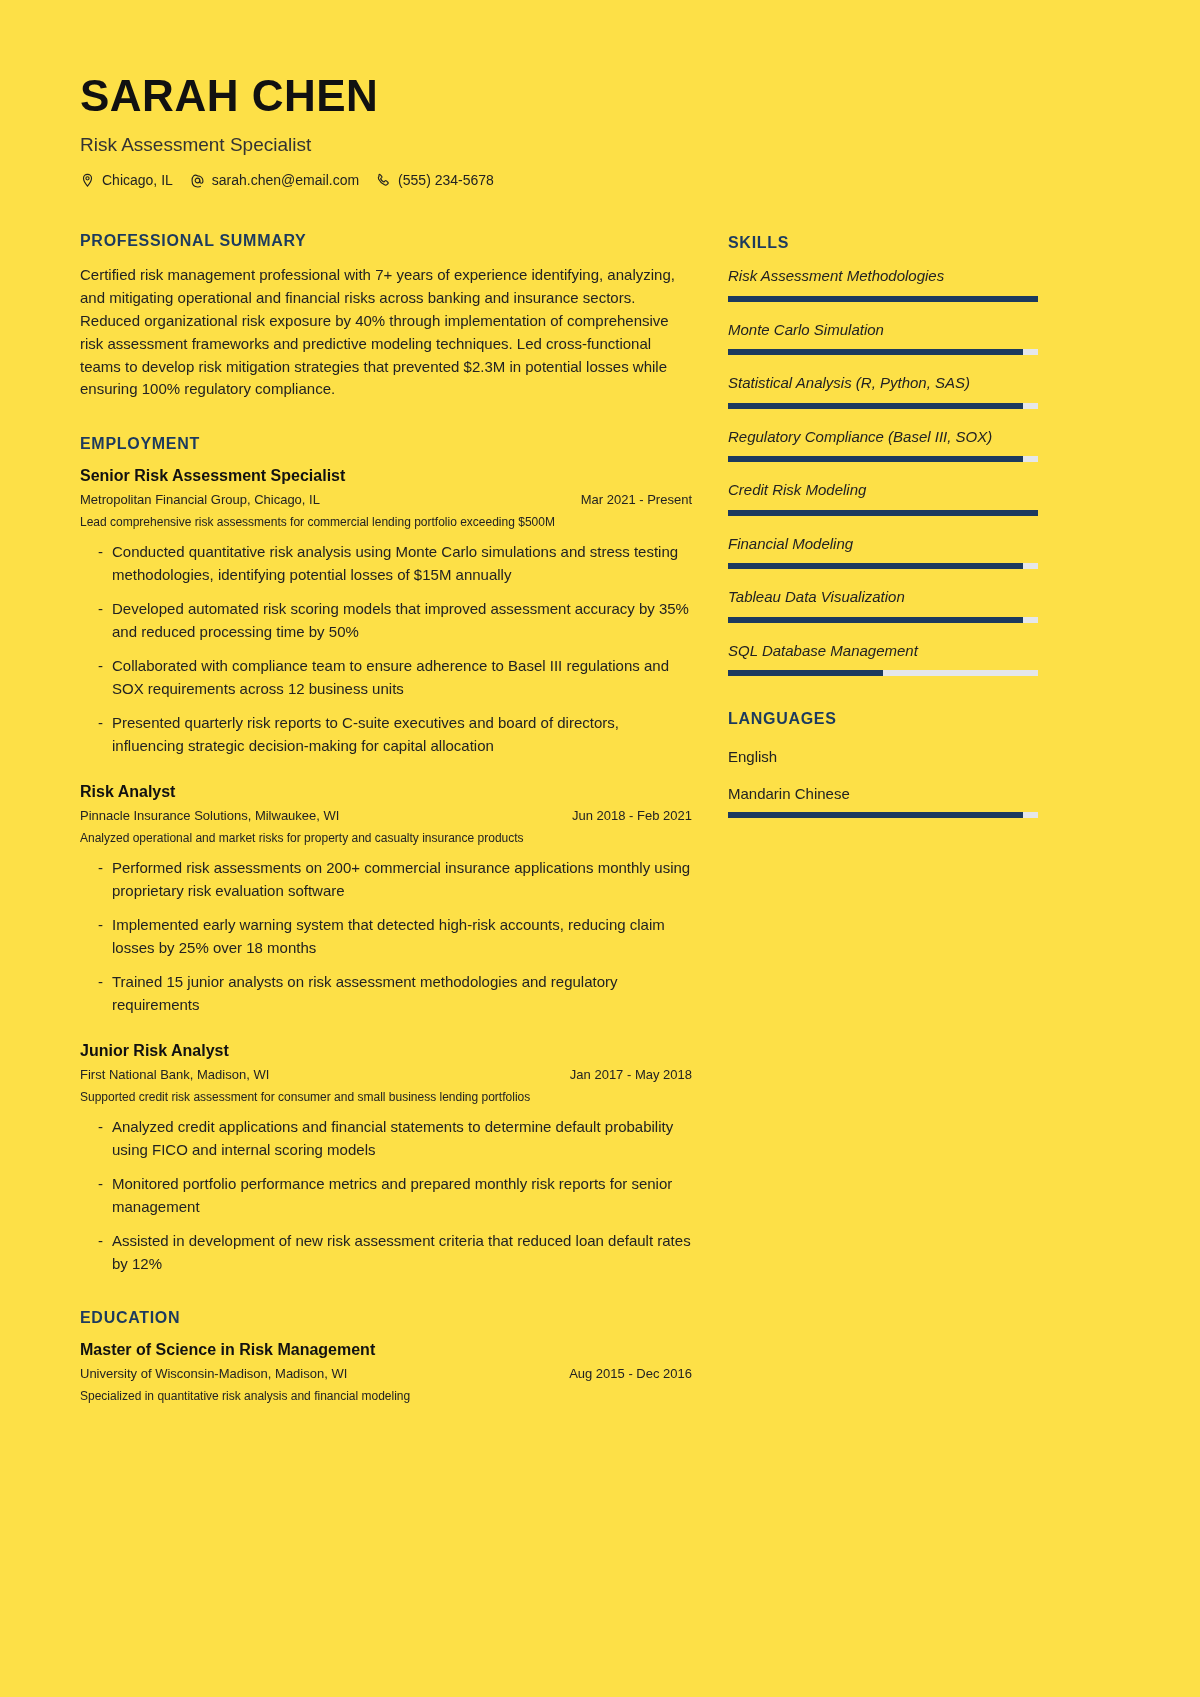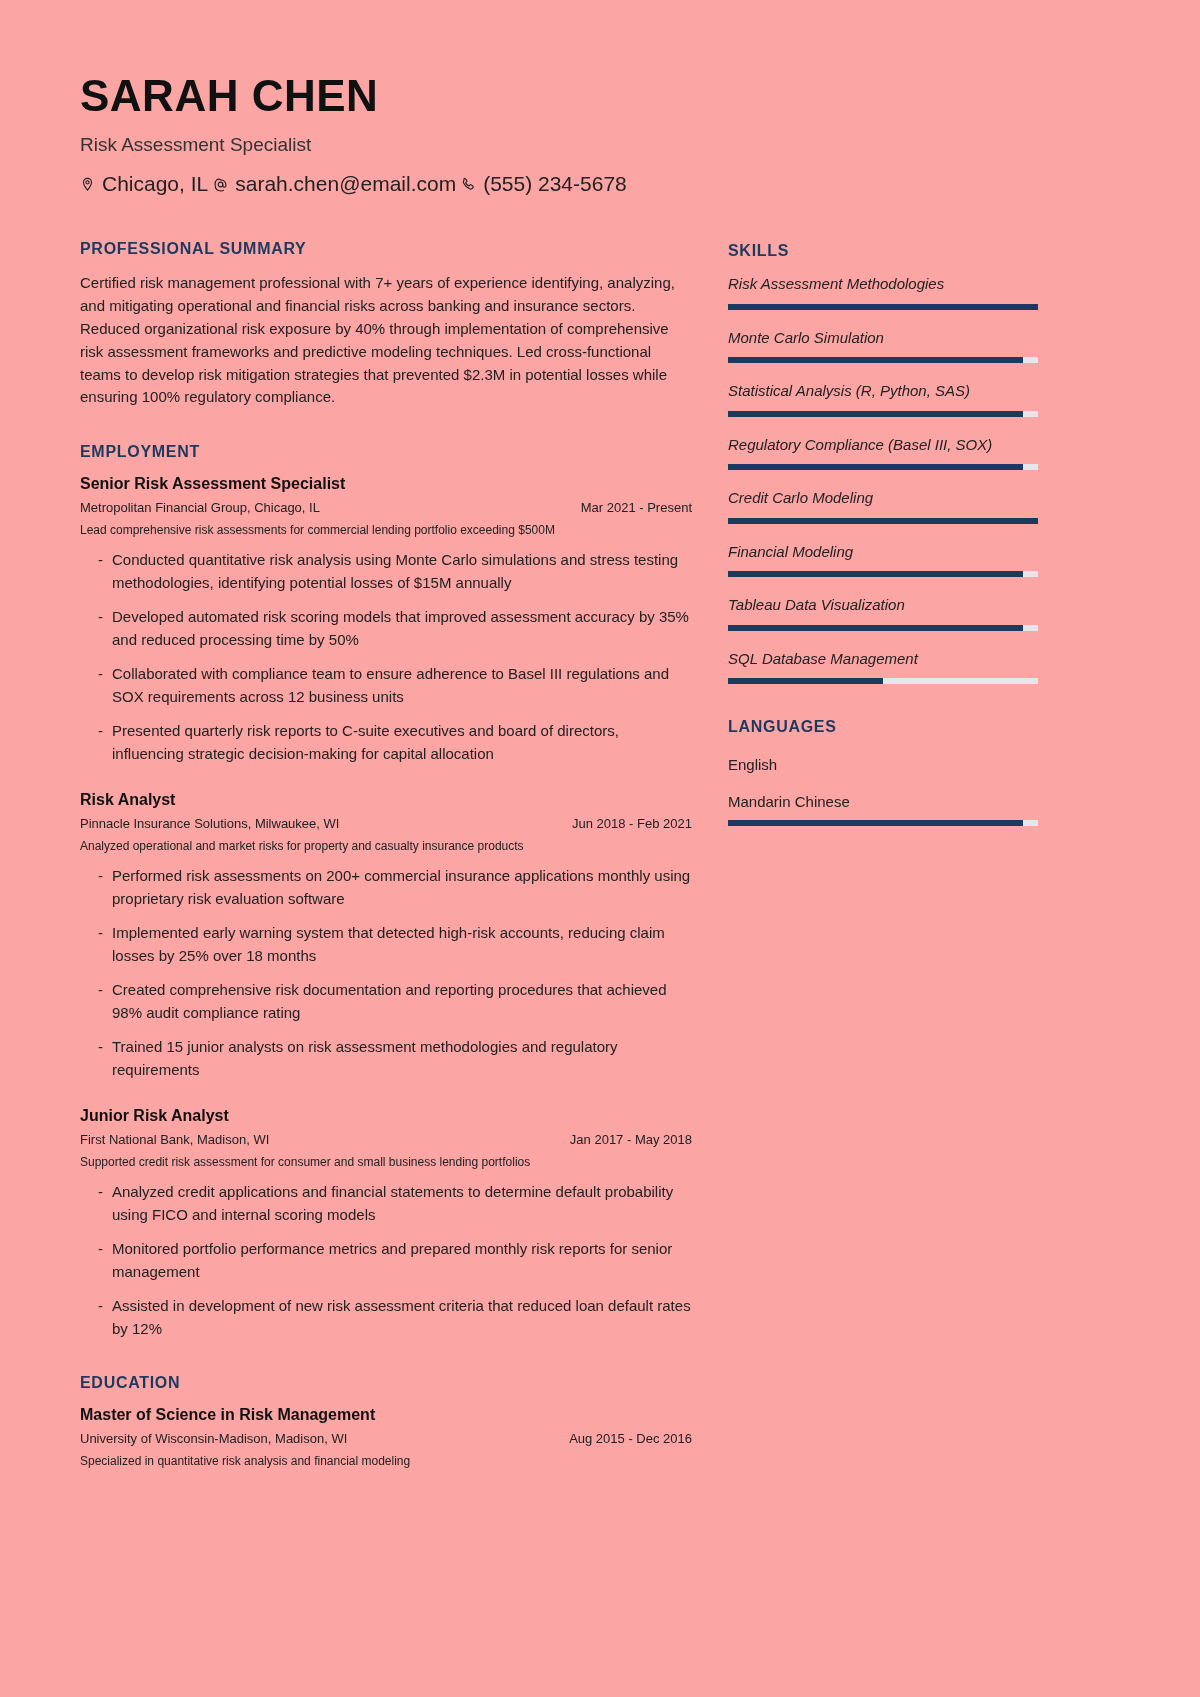--- a/index.html
+++ b/index.html
@@ -13,21 +13,21 @@
   body {
     font-family: "Liberation Sans", sans-serif;
     color: #1a1a1a;
     -webkit-font-smoothing: antialiased;
   }
 
   .page {
     position: relative;
     width: 1200px;
     height: 1697px;
-    background: #fca5a5;
+    background: #fde047;
     padding: 72px 80px 0 80px;
   }
 
   
   .header { margin-bottom: 44px; }
 
   .name {
     font-size: 44px;
     font-weight: 700;
     letter-spacing: 0.5px;
@@ -39,22 +39,22 @@
   .title {
     font-size: 19px;
     font-weight: 400;
     color: #333333;
     margin-bottom: 16px;
   }
 
   .contacts {
     display: flex;
     align-items: center;
-    gap: 5px;
-    font-size: 21px;
+    gap: 17px;
+    font-size: 14px;
     color: #222222;
   }
 
   .contact-item {
     display: flex;
     align-items: center;
     gap: 7px;
     white-space: nowrap;
   }
 
@@ -254,21 +254,20 @@
         <div class="entry">
           <div class="entry-role">Risk Analyst</div>
           <div class="entry-meta">
             <span class="entry-org">Pinnacle Insurance Solutions, Milwaukee, WI</span>
             <span class="entry-dates">Jun 2018 - Feb 2021</span>
           </div>
           <div class="entry-desc">Analyzed operational and market risks for property and casualty insurance products</div>
           <ul class="bullets">
             <li class="bullet">Performed risk assessments on 200+ commercial insurance applications monthly using proprietary risk evaluation software</li>
             <li class="bullet">Implemented early warning system that detected high-risk accounts, reducing claim losses by 25% over 18 months</li>
-            <li class="bullet">Created comprehensive risk documentation and reporting procedures that achieved 98% audit compliance rating</li>
             <li class="bullet">Trained 15 junior analysts on risk assessment methodologies and regulatory requirements</li>
           </ul>
         </div>
 
         <div class="entry">
           <div class="entry-role">Junior Risk Analyst</div>
           <div class="entry-meta">
             <span class="entry-org">First National Bank, Madison, WI</span>
             <span class="entry-dates">Jan 2017 - May 2018</span>
           </div>
@@ -323,21 +322,21 @@
         </div>
 
         <div class="skill">
           <div class="skill-label">Regulatory Compliance (Basel III, SOX)</div>
           <div class="skill-track">
             <div class="skill-fill" style="width: 95%;"></div>
           </div>
         </div>
 
         <div class="skill">
-          <div class="skill-label">Credit Carlo Modeling</div>
+          <div class="skill-label">Credit Risk Modeling</div>
           <div class="skill-track">
             <div class="skill-fill" style="width: 100%;"></div>
           </div>
         </div>
 
         <div class="skill">
           <div class="skill-label">Financial Modeling</div>
           <div class="skill-track">
             <div class="skill-fill" style="width: 95%;"></div>
           </div>

